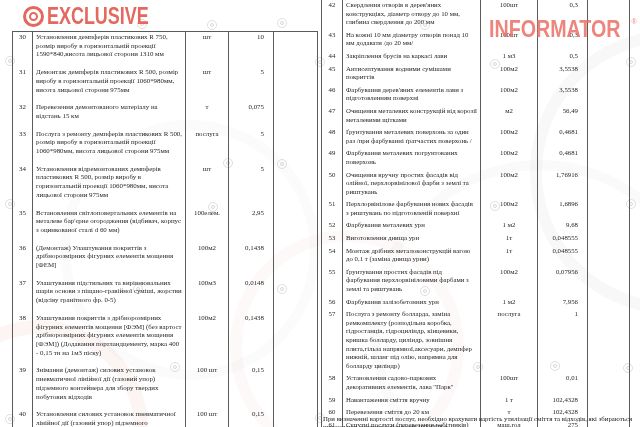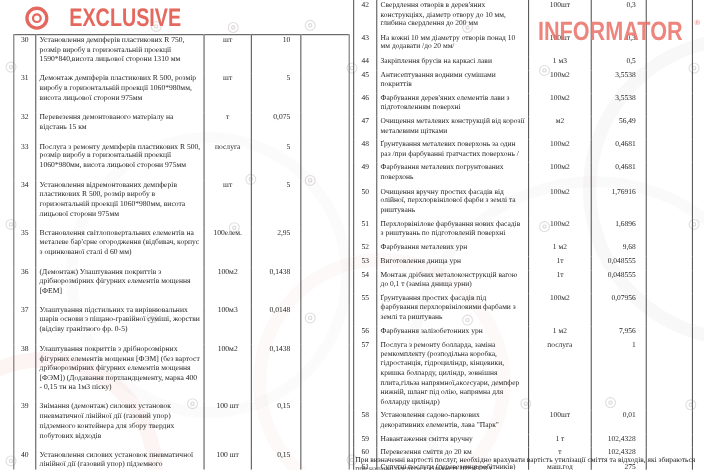--- a/index.html
+++ b/index.html
@@ -12,21 +12,21 @@
   .ring{position:absolute;border-radius:50%;pointer-events:none;z-index:0;}
   .stamp{
     position:absolute;width:8px;height:8px;border-radius:50%;
     border:1px solid rgba(125,115,110,.55);opacity:.42;z-index:3;pointer-events:none;
   }
   .stamp::after{
     content:"";position:absolute;left:2px;top:2px;width:2px;height:2px;
     border-radius:50%;border:1px solid rgba(125,115,110,.65);
   }
   
-  .brand-left{position:absolute;left:23px;top:5px;z-index:4;display:flex;align-items:center;gap:19px;text-align:right;}
+  .brand-left{position:absolute;left:23px;top:5px;z-index:4;display:flex;align-items:center;gap:3px;text-align:right;}
   .brand-icon{width:21px;height:21px;border:3px solid #e4685e;border-radius:50%;
     display:flex;align-items:center;justify-content:center;box-sizing:border-box;}
   .brand-icon i{display:block;width:9px;height:9px;border:2px solid #e4685e;border-radius:50%;box-sizing:border-box;}
   .brand-word{
     font-family:"Liberation Sans",sans-serif;font-weight:bold;font-size:23px;line-height:23px;
     color:#e4685e;transform:scaleX(.78);transform-origin:left center;letter-spacing:0px;white-space:nowrap;
   }
   .brand-right{position:absolute;left:489px;top:17px;z-index:4;opacity:.85;display:flex;}
   .brand-right .brand-word{color:#ea7066;transform:scaleX(.82);font-size:24px;}
   .brand-reg{font-family:"Liberation Sans",sans-serif;font-size:7px;color:#ea7066;margin-left:-18px;margin-top:1px;}

